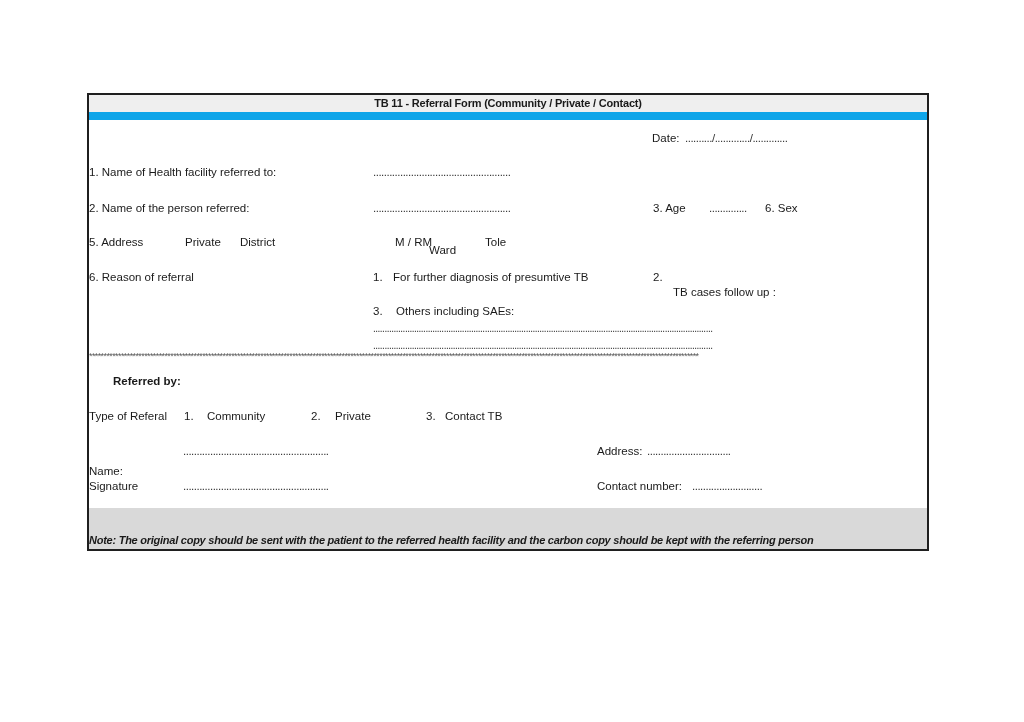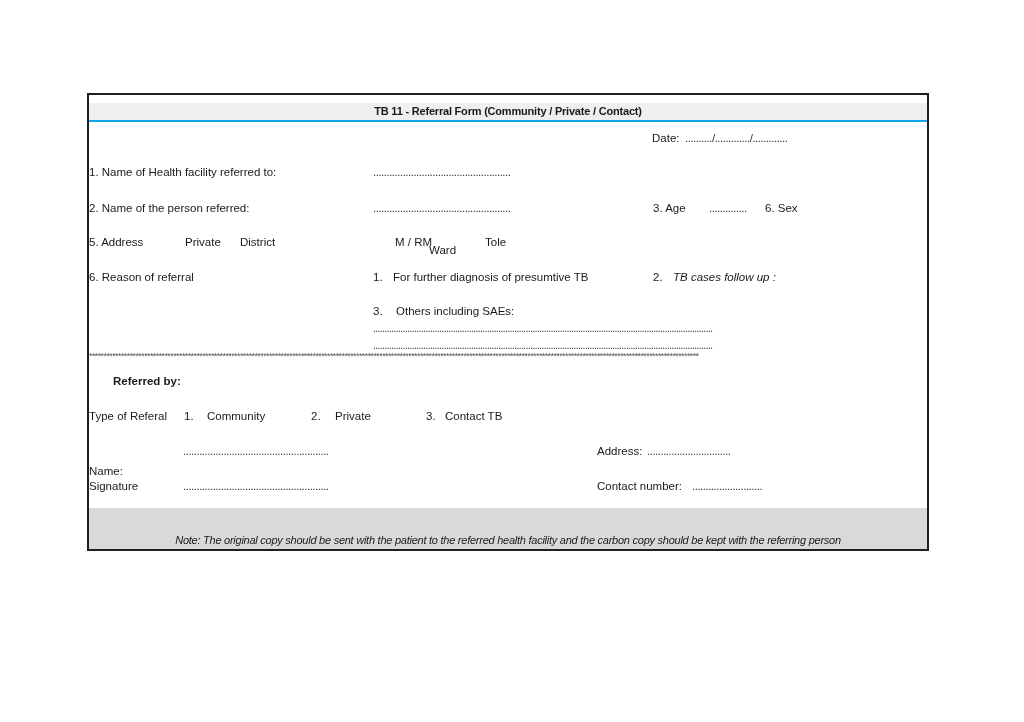--- a/index.html
+++ b/index.html
@@ -10,38 +10,38 @@
     color: #1a1a1a;
   }
   .form {
     position: absolute; left: 87px; top: 93px;
     width: 842px; height: 458px;
     border: 2px solid #1f1f1f;
     box-sizing: border-box;
   }
   .form-header {
     position: absolute; left: 0; top: 0; right: 0; height: 17px;
-    background: #efefef; border-bottom: 2px solid #0ea5e9;
+    background: #efefef; border-bottom: 8px solid #0ea5e9;
     font-size: 11px; font-weight: bold; text-align: center;
-    line-height: 17px; letter-spacing: -0.2px; margin-top: 8px;
+    line-height: 17px; letter-spacing: -0.2px;
   }
   .t { position: absolute; font-size: 11.5px; white-space: nowrap; line-height: 14px; }
   .dots { letter-spacing: -0.5px; color: #333; }
   .b { font-weight: bold; margin-left: 24px; }
   .stars {
     position: absolute; left: 0; top: 256px; width: 840px; overflow: hidden;
     font-size: 9px; line-height: 10px; white-space: nowrap; color: #555; letter-spacing: -0.6px;
   }
   .note {
     position: absolute; left: 0; right: 0; bottom: 0; height: 41px;
     background: #d9d9d9;
   }
   .note-text {
     position: absolute; left: 0; right: 0; bottom: 3px;
-    text-align: center; font-size: 11px; font-weight: normal; font-style: italic;
+    text-align: left; font-size: 11px; font-weight: bold; font-style: italic;
     letter-spacing: -0.25px; white-space: nowrap;
   }
 </style>
 </head>
 <body>
 
 <div class="form">
   <div class="form-header">TB 11 - Referral Form (Community / Private / Contact)</div>
 
   <span class="t" style="left:563px; top:36px;">Date:</span>
@@ -60,21 +60,21 @@
   <span class="t" style="left:96px; top:140px;">Private</span>
   <span class="t" style="left:151px; top:140px;">District</span>
   <span class="t" style="left:284px; top:140px;margin-left:22px;">M / RM</span>
   <span class="t" style="left:340px; top:148px;">Ward</span>
   <span class="t" style="left:396px; top:140px;">Tole</span>
 
   <span class="t" style="left:0px; top:175px;">6. Reason of referral</span>
   <span class="t" style="left:284px; top:175px;">1.</span>
   <span class="t" style="left:304px; top:175px;">For further diagnosis of presumtive TB</span>
   <span class="t" style="left:564px; top:175px;">2.</span>
-  <span class="t" style="left:584px; top:175px;font-style:italic;">TB cases follow up :</span>
+  <span class="t" style="left:584px; top:190px;">TB cases follow up :</span>
 
   <span class="t" style="left:284px; top:209px;">3.</span>
   <span class="t" style="left:307px; top:209px;">Others including SAEs:</span>
   <span class="t dots" style="left:284px; top:227px; font-size:10px;">.....................................................................................................................................................</span>
   <span class="t dots" style="left:284px; top:244px; font-size:10px;">.....................................................................................................................................................</span>
 
   <div class="stars">******************************************************************************************************************************************************************************************************************</div>
 
   <span class="t b" style="left:0px; top:279px;">Referred by:</span>
 

